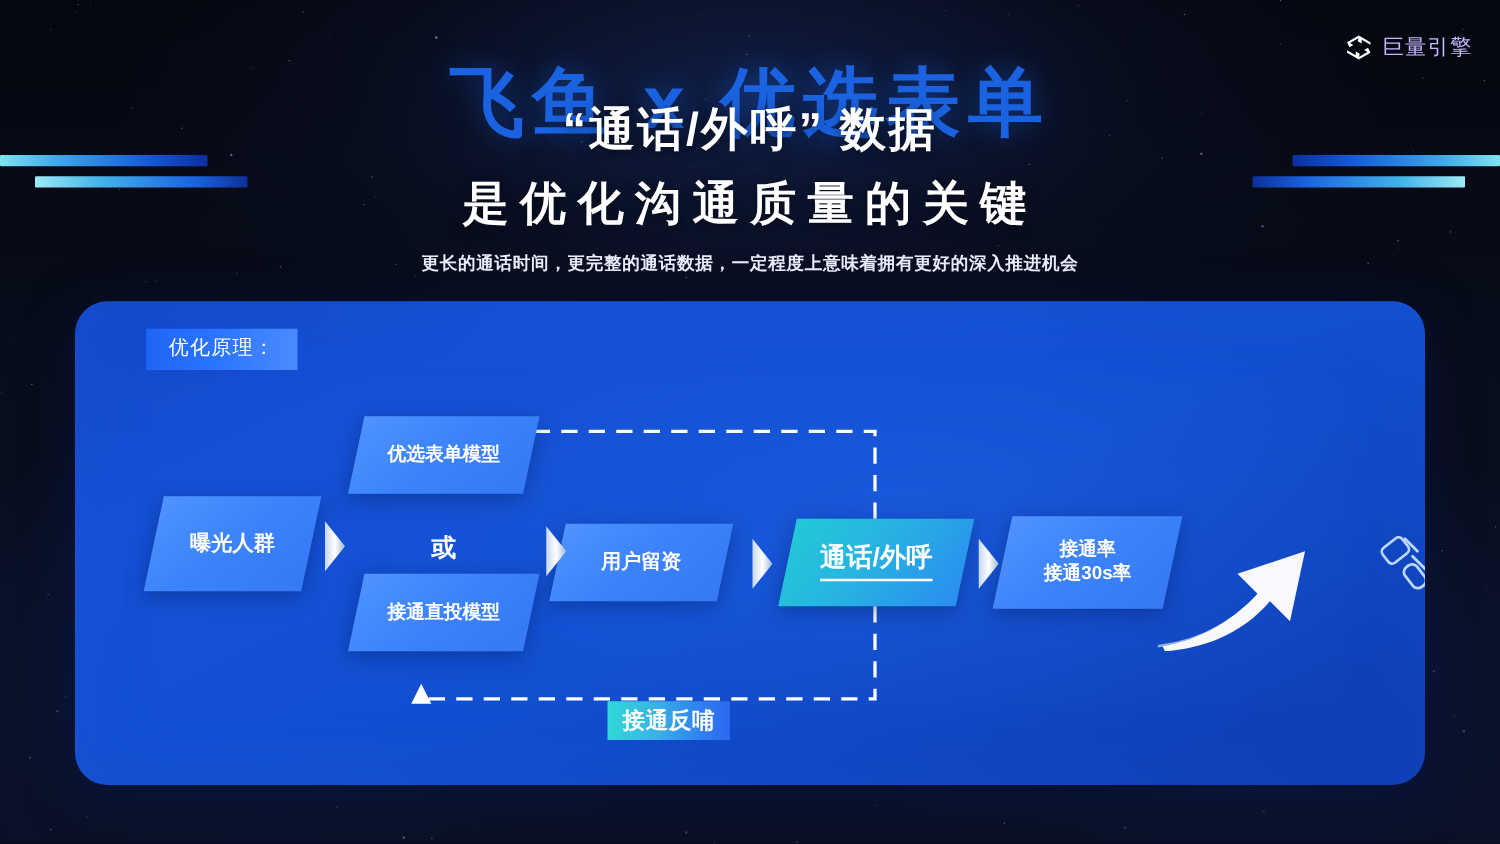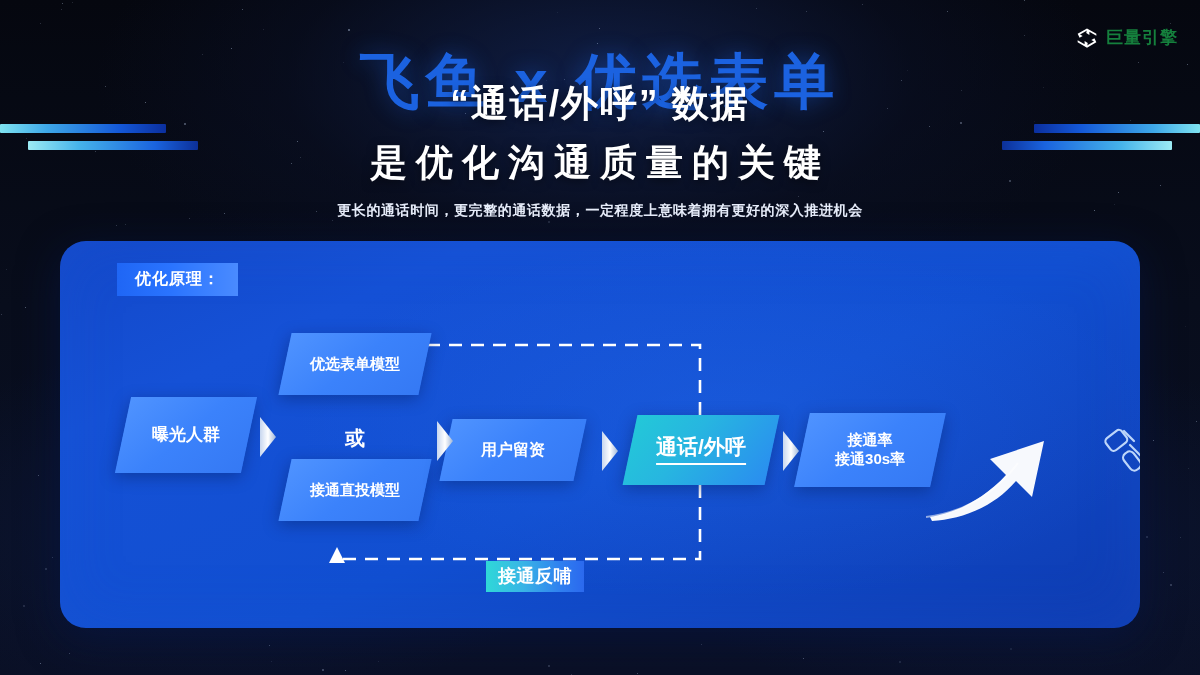--- a/index.html
+++ b/index.html
@@ -35,21 +35,21 @@
     background:linear-gradient(90deg,#9cebf4 0%,#46b3ea 30%,#1a63de 75%,#0c3099 100%);}
   .deco-r1{right:0;top:124px;width:166px;
     background:linear-gradient(270deg,#7fe3f0 0%,#3ea8e8 28%,#1458d8 72%,#0b2f9e 100%);}
   .deco-r2{right:28px;top:141px;width:170px;
     background:linear-gradient(270deg,#9cebf4 0%,#46b3ea 30%,#1a63de 75%,#0c3099 100%);}
 
   
   .brand{position:absolute;right:22px;top:26px;display:flex;align-items:center;gap:8px;}
   .brand-mark{width:22px;height:22px;flex:0 0 auto;}
   .brand-text{
-    color:#15803d;font-size:17px;font-weight:700;letter-spacing:1px;
+    color:#c4b5fd;font-size:17px;font-weight:400;letter-spacing:1px;
     white-space:nowrap;
   }
 
   
   .headline{position:absolute;left:0;top:52px;width:1200px;text-align:center;}
   .watermark{
     position:absolute;left:0;top:0;width:1200px;text-align:center;
     color:#1b62e0;font-size:60px;font-weight:800;letter-spacing:6px;
     line-height:1;white-space:nowrap;
     text-shadow:0 0 22px rgba(27,98,224,.45);
@@ -85,21 +85,21 @@
     position:absolute;inset:0;
     background:radial-gradient(ellipse 620px 260px at 62% 46%, rgba(58,130,255,.18) 0%, rgba(0,0,0,0) 70%);
     pointer-events:none;
   }
 
   
   .chip-principle{
     position:absolute;left:57px;top:22px;
     padding:8px 18px 9px 18px;
     background:linear-gradient(90deg,#1f66f5 0%,#2a74ff 45%,#4a8bff 100%);
-    color:#ffffff;font-size:16px;font-weight:700;letter-spacing:1px;
+    color:#ffffff;font-size:16px;font-weight:400;letter-spacing:1px;
     line-height:1;white-space:nowrap;
   }
 
   
   .ribbon{
     position:absolute;padding:6px 12px 7px 12px;line-height:1;
     color:#ffffff;font-size:18px;font-weight:700;letter-spacing:.5px;
     white-space:nowrap;
     background:linear-gradient(90deg,#2fd8d8 0%,#35b7e8 35%,#2f7df0 72%,#2b69ee 100%);
   }

